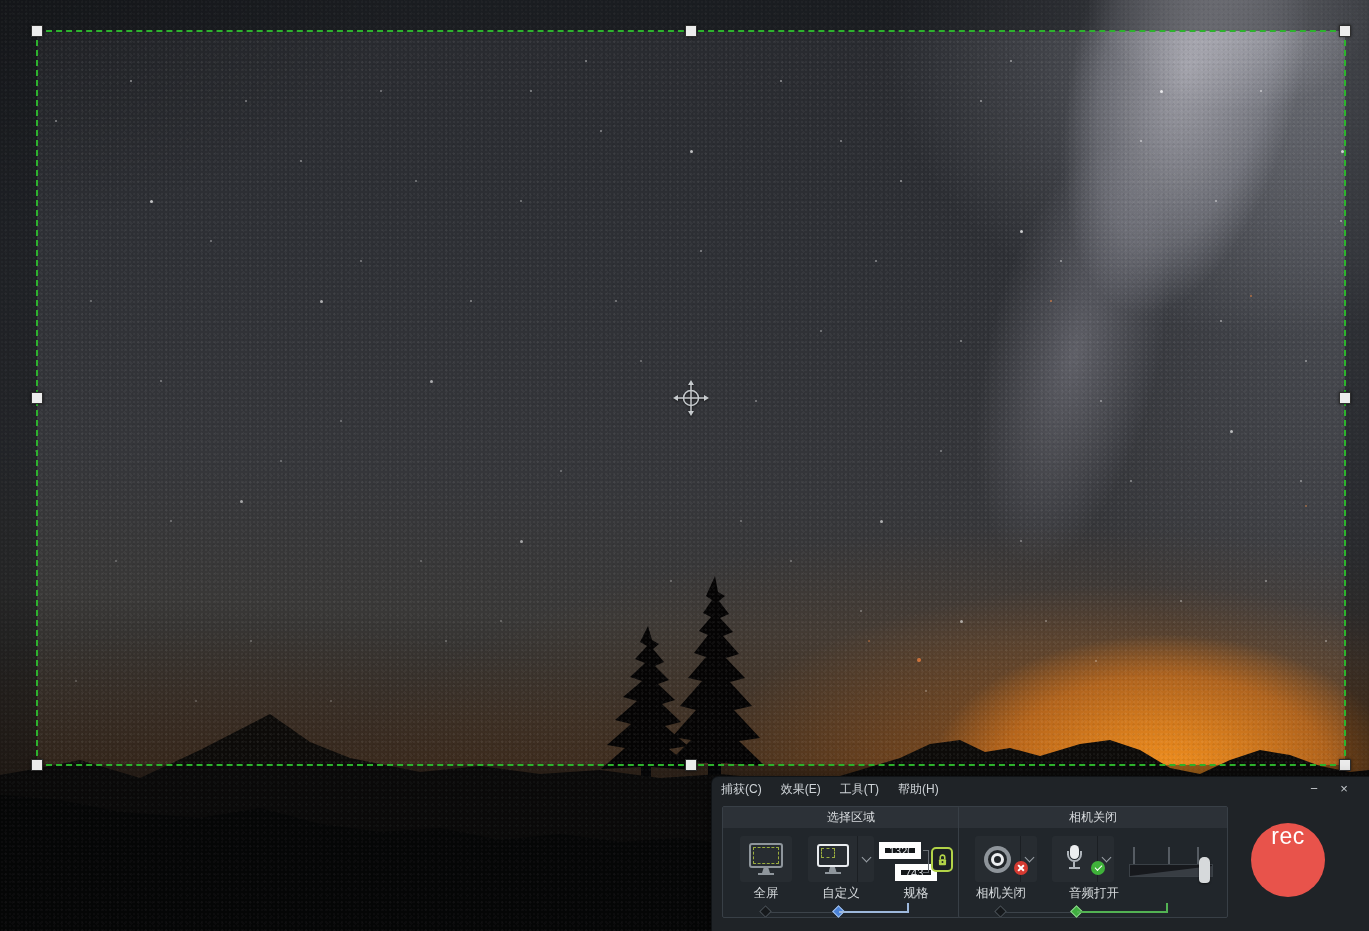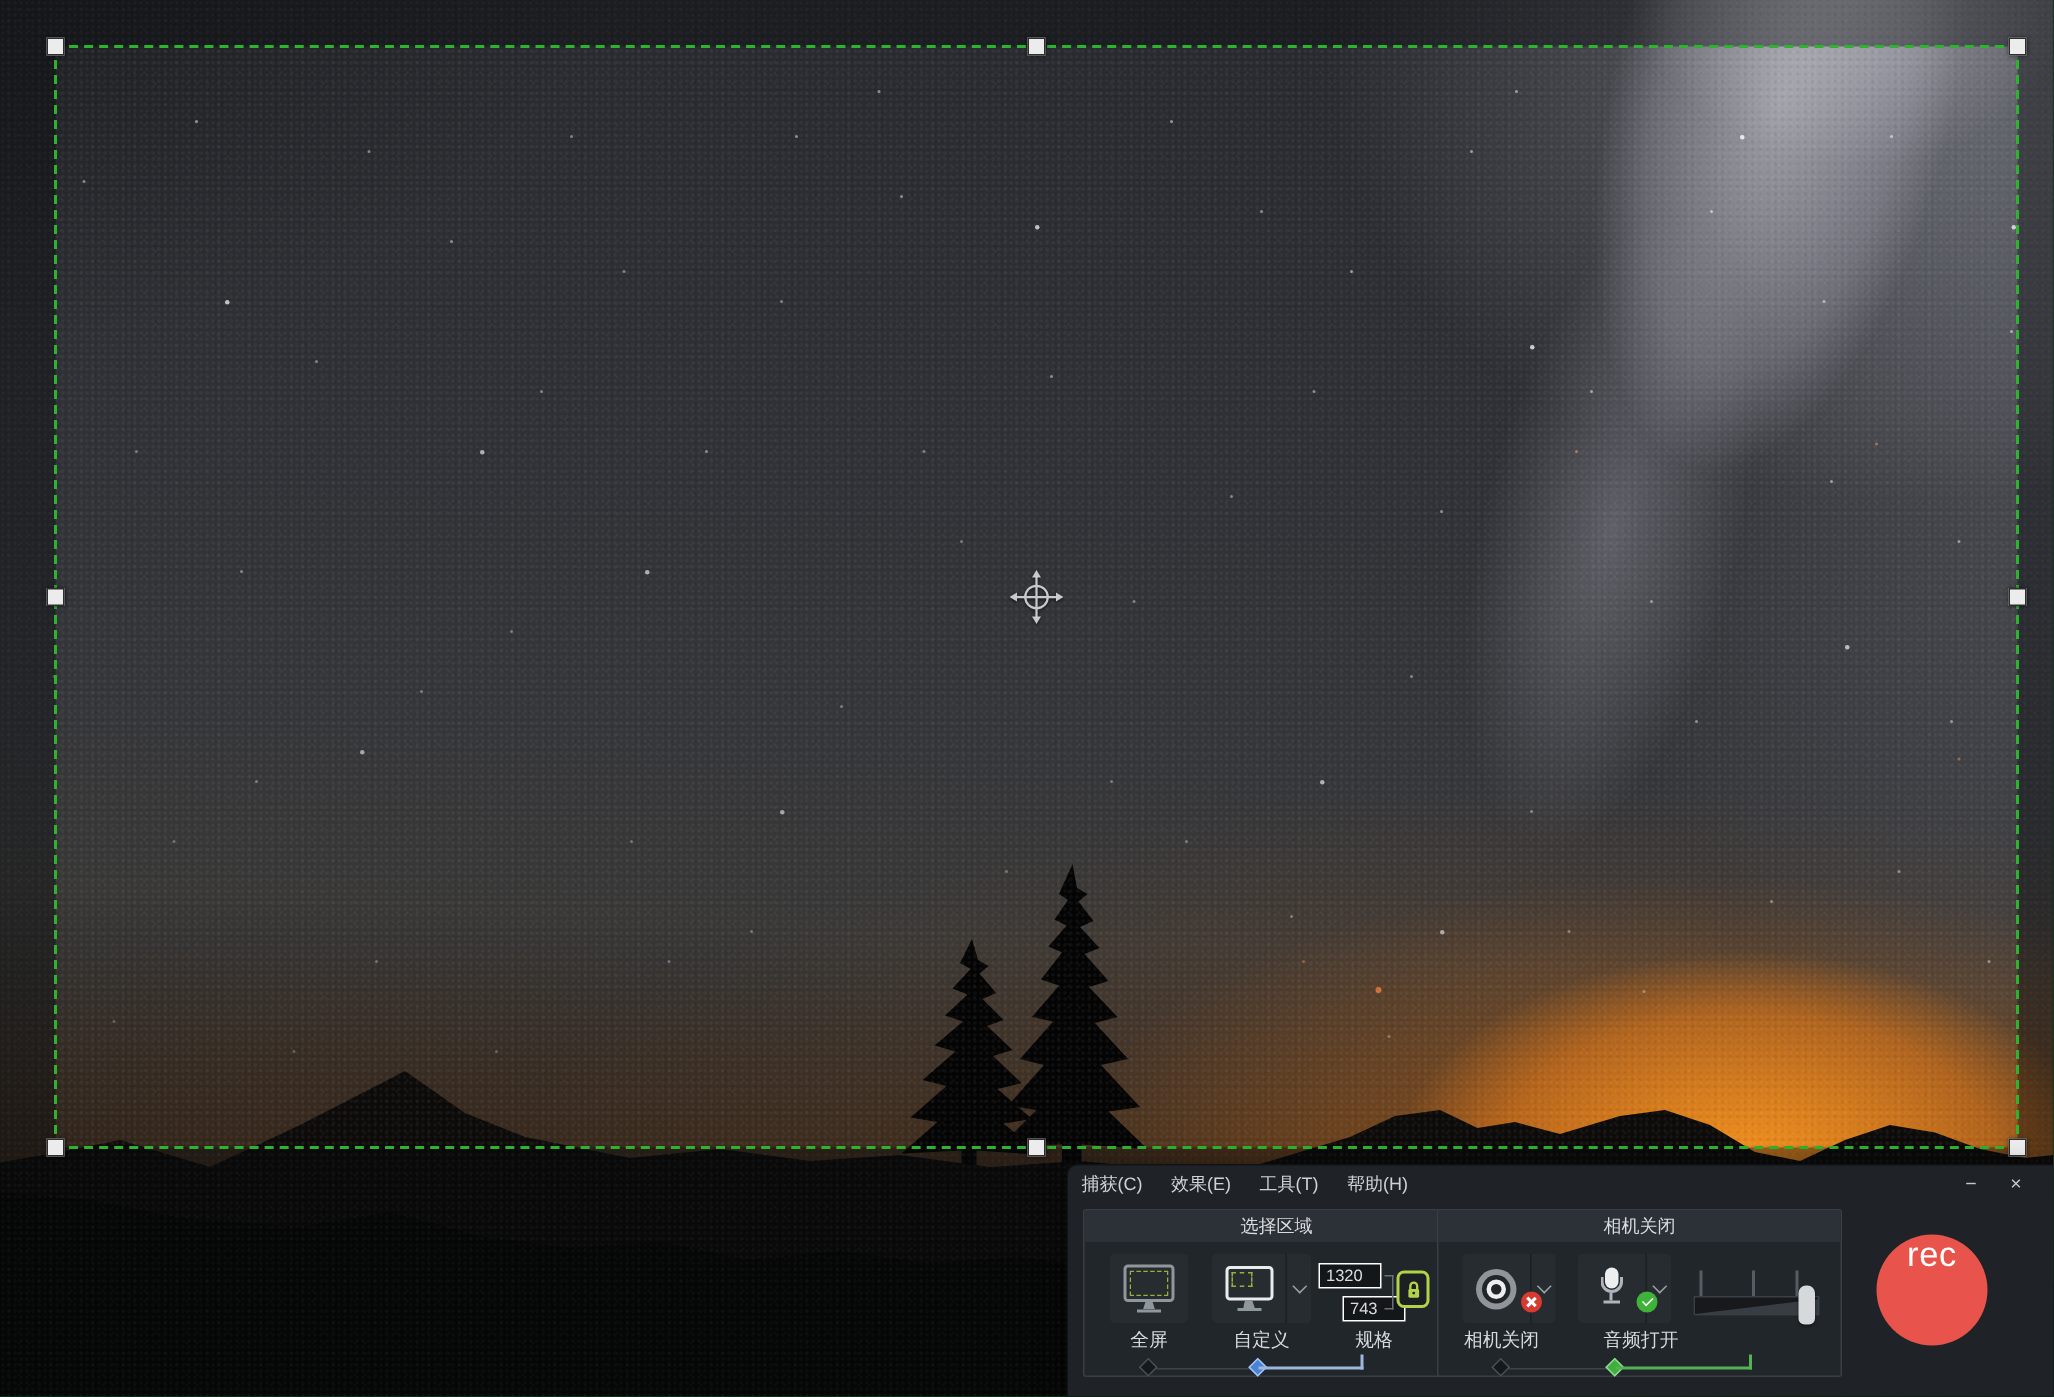--- a/index.html
+++ b/index.html
@@ -106,21 +106,21 @@
     transform:rotate(45deg); margin-top:-3px; }
 
   .mon { position:relative; width:34px; height:25px; border-radius:3px; }
   .mon-full { border:2px solid #8f969c; }
   .mon-cust { border:2px solid #e9ecef; }
   .mon-dash-full { position:absolute; inset:2px; border:1px dashed #9aad3e; border-radius:1px; }
   .mon-dash-small { position:absolute; left:2px; top:2px; width:14px; height:10px; border:1px dashed #9aad3e; }
   .mon-stand { width:8px; height:5px; background:#8f969c; margin:0 auto; clip-path:polygon(20% 0,80% 0,100% 100%,0 100%); }
   .mon-base { width:16px; height:2px; background:#8f969c; margin:0 auto; }
 
-  .inp { position:absolute; width:42px; height:17px; background:#14171a; border:1px solid #ffffff;
+  .inp { position:absolute; width:42px; height:17px; background:#14171a; border:6px solid #ffffff;
     color:#dadde0; font-size:11px; font-family:"Liberation Sans","DejaVu Sans",sans-serif; padding:0 4px; }
   .bracket { position:absolute; left:200px; top:43px; width:6px; height:23px;
     border-top:1px solid #6a7076; border-right:1px solid #6a7076; border-bottom:1px solid #6a7076; }
   .lock-btn { position:absolute; left:208px; top:40px; width:22px; height:25px; border:2px solid #b2d348;
     border-radius:5px; display:flex; align-items:center; justify-content:center; background:#1c2024; }
 
   .cam-outer { width:27px; height:27px; border-radius:50%; background:#8f959b; display:flex; align-items:center; justify-content:center; }
   .cam-mid { width:19px; height:19px; border-radius:50%; background:#22262a; display:flex; align-items:center; justify-content:center; }
   .cam-inner { width:13px; height:13px; border-radius:50%; border:3px solid #eceef0; background:#22262a; }
   .badge { position:absolute; width:14px; height:14px; border-radius:50%; display:flex; align-items:center; justify-content:center; }

